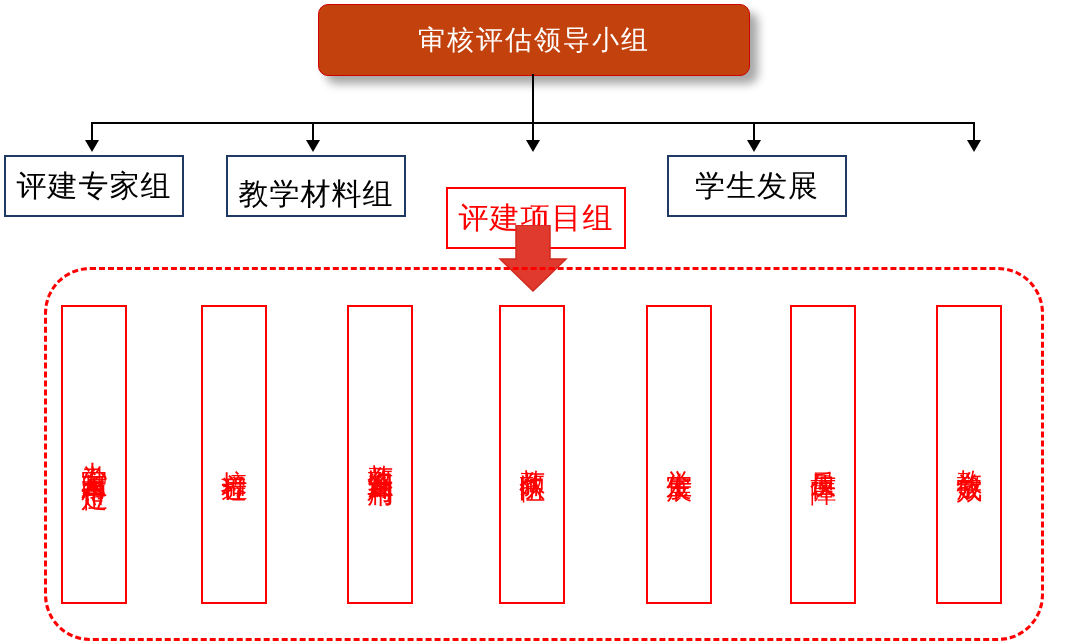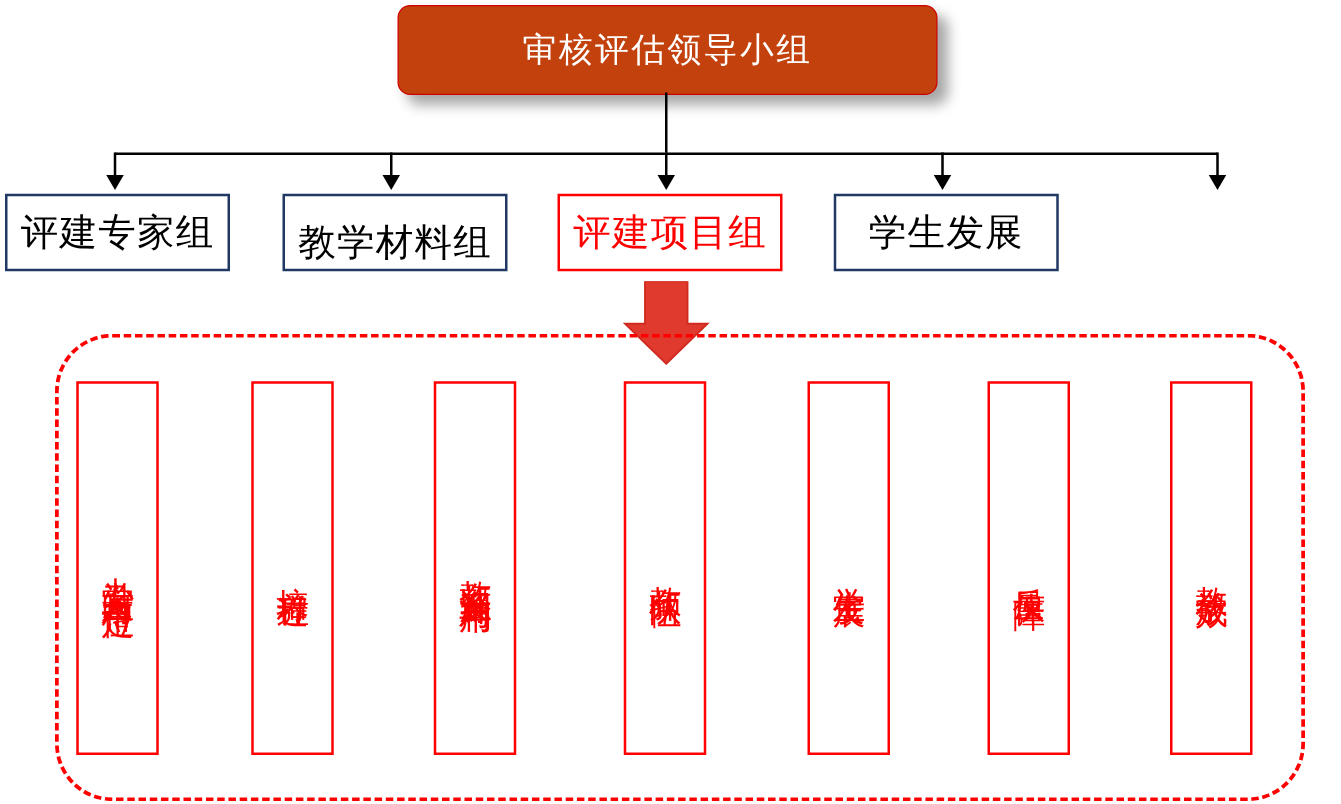--- a/index.html
+++ b/index.html
@@ -145,21 +145,21 @@
 
   <div class="line v-line" style="left:973px; top:122px; height:20px;"></div>
   <div class="arrow-down" style="left:967px; top:140px;"></div>
 
   <div class="group-box" style="left:4px; width:176px;">
     <span>评建专家组</span>
   </div>
   <div class="group-box" style="left:226px; width:176px;align-items:flex-end;">
     <span>教学材料组</span>
   </div>
-  <div class="group-box highlight" style="left:446px; width:176px;">
+  <div class="group-box highlight" style="left:446px; width:176px;margin-top:32px;">
     <span>评建项目组</span>
   </div>
   <div class="group-box" style="left:667px; width:176px;">
     <span>学生发展</span>
   </div>
 
   <svg class="big-arrow" viewBox="0 0 70 67">
     <polygon points="18,0 52,0 52,34 68,34 35,66 2,34 18,34" fill="#e03a2f" stroke="#d02a20" stroke-width="1.5"></polygon>
   </svg>
 

